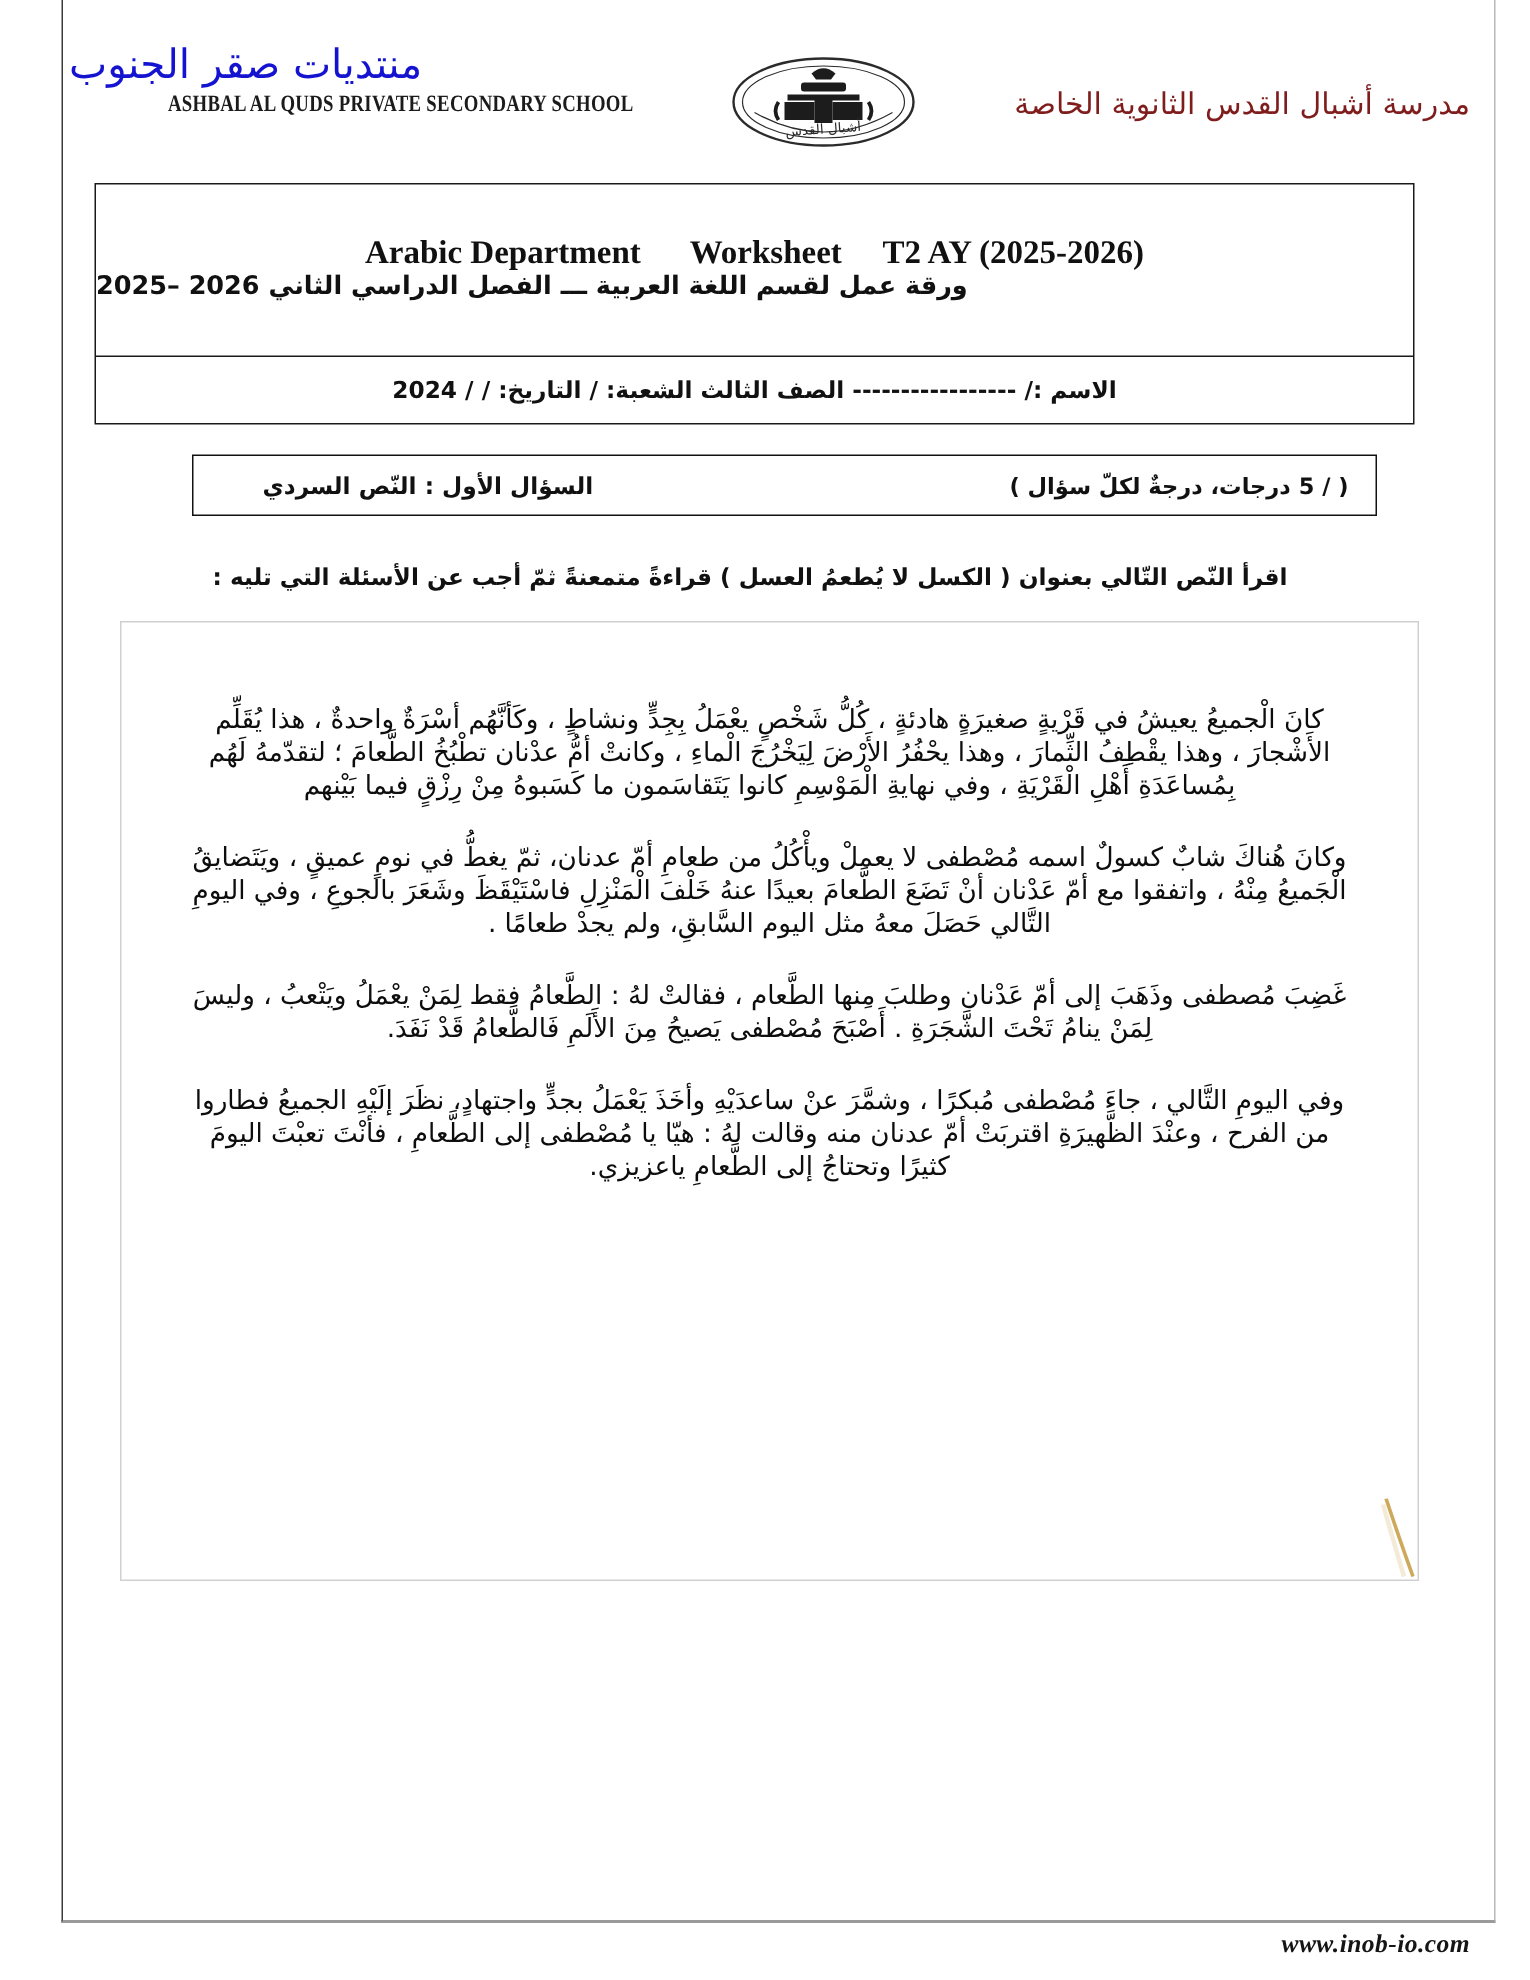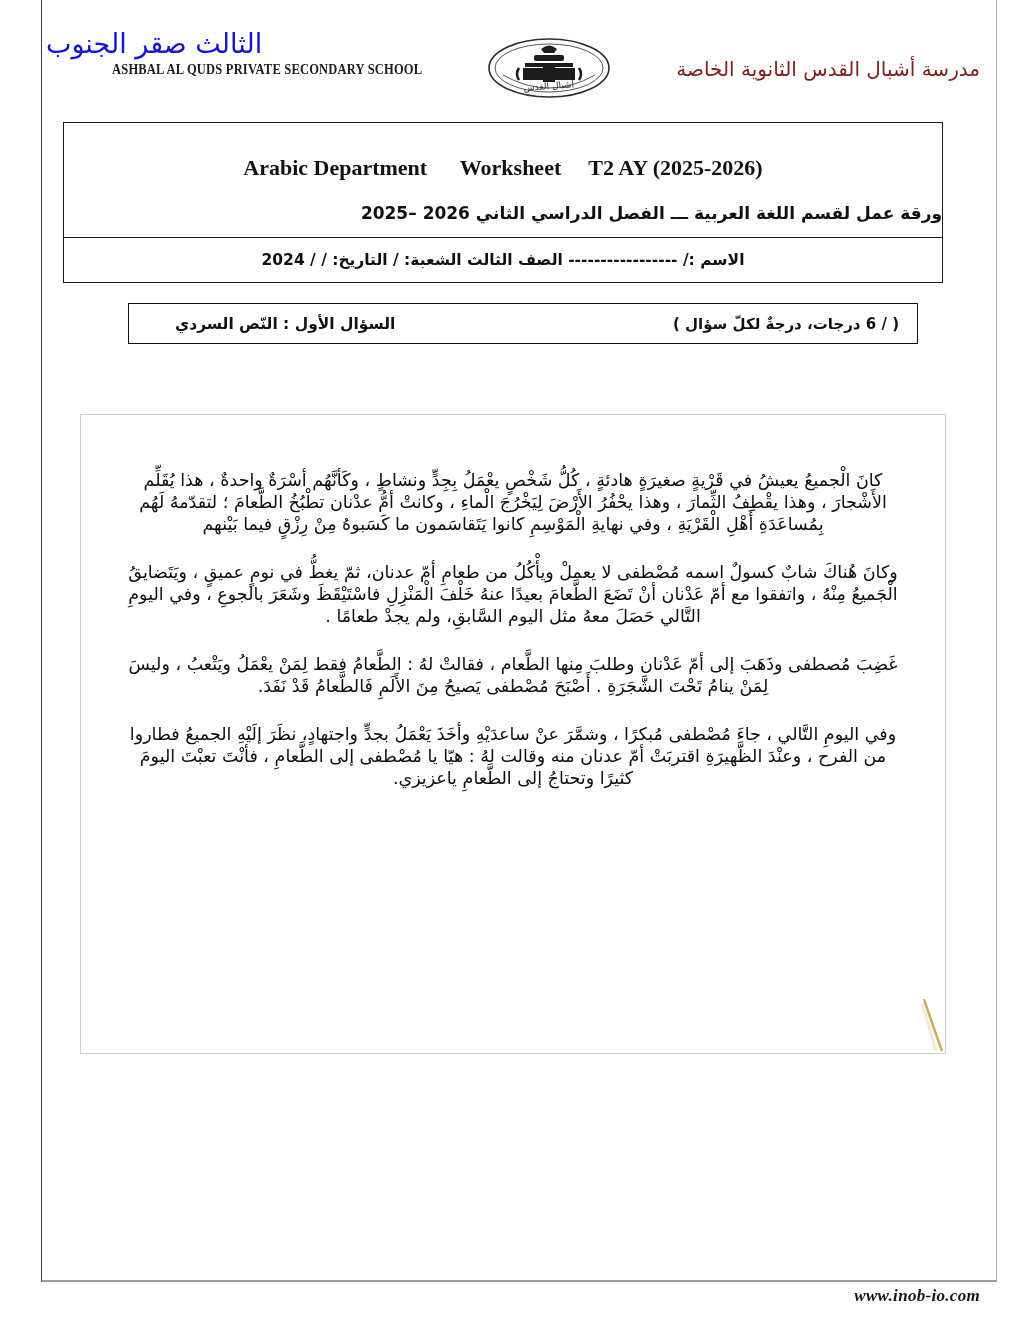--- a/index.html
+++ b/index.html
@@ -100,27 +100,26 @@
   .title-en {
     text-align: center;
     font-family: "Liberation Serif", serif;
     font-weight: bold;
     font-size: 22px;
     color: #111;
     margin-top: 32px;
     white-space: pre;
   }
   .title-ar {
-    text-align: right;
+    text-align: left;
     font-family: "DejaVu Sans", sans-serif;
     font-weight: bold;
     font-size: 17px;
     color: #111;
     direction: rtl;
-    margin-top: 22px;
   }
   .divider-row {
     position: absolute;
     left: 0;
     right: 0;
     bottom: 0;
     height: 44px;
     border-top: 1.6px solid #1a1a1a;
     display: flex;
     align-items: center;
@@ -252,35 +251,36 @@
         <path d="M40 33 q-4 6 0 12" fill="none" stroke="#1c1c1c" stroke-width="2.5"></path>
         <path d="M100 33 q4 6 0 12" fill="none" stroke="#1c1c1c" stroke-width="2.5"></path>
         <path d="M24 40 q46 26 92 0" fill="none" stroke="#2b2b2b" stroke-width="0.8"></path>
         <text x="70" y="54" font-family="DejaVu Sans, sans-serif" font-size="9" text-anchor="middle" fill="#2b2b2b" transform="rotate(-4 70 54)">أشبال القدس</text>
       </svg>
     </div>
 
     <div class="school-ar">مدرسة أشبال القدس الثانوية الخاصة</div>
   </div>
 
-  <div class="watermark">الثالث صقر الجنوب</div>
+  <div class="watermark">منتديات صقر الجنوب</div>
 
   <div class="title-box">
     <div class="title-en">Arabic Department      Worksheet     T2 AY (2025-2026)</div>
     <div class="title-ar">ورقة عمل لقسم اللغة العربية ـــ الفصل الدراسي الثاني  2026 –2025</div>
     <div class="divider-row">
       <div class="name-line">الاسم :/  -----------------      الصف الثالث الشعبة:      /      التاريخ:    /   /  2024</div>
     </div>
   </div>
 
   <div class="q1-box">
     <div class="q1-title">السؤال الأول : النّص السردي</div>
-    <div class="q1-marks">(      /  6 درجات،  درجةٌ لكلّ سؤال )</div>
-  </div>
-
+    <div class="q1-marks">(      /  5 درجات،  درجةٌ لكلّ سؤال )</div>
+  </div>
+
+  <div class="instruction">اقرأ النّص التّالي بعنوان ( الكسل لا يُطعمُ العسل  ) قراءةً متمعنةً ثمّ أجب عن الأسئلة التي تليه :</div>
 
   <div class="passage-box">
     <p class="passage-p">كانَ الْجميعُ يعيشُ في قَرْيةٍ صغيرَةٍ هادئةٍ ، كُلُّ شَخْصٍ يعْمَلُ بِجِدٍّ ونشاطٍ ، وكَأنَّهُم أسْرَةٌ واحدةٌ ، هذا يُقَلِّم الأَشْجارَ ، وهذا يقْطِفُ الثِّمارَ ، وهذا يحْفُرُ الأَرْضَ لِيَخْرُجَ الْماءِ ، وكانتْ أمُّ عدْنان تطْبُخُ الطَّعامَ ؛ لتقدّمهُ لَهُم بِمُساعَدَةِ أَهْلِ الْقَرْيَةِ ، وفي نهايةِ الْمَوْسِمِ كانوا يَتَقاسَمون ما كَسَبوهُ مِنْ رِزْقٍ فيما بَيْنهم</p>
     <p class="passage-p">وكانَ هُناكَ شابٌ كسولٌ اسمه مُصْطفى لا يعملْ ويأْكُلُ من طعامِ أمّ عدنان، ثمّ يغطُّ في نومٍ عميقٍ ، ويَتَضايقُ الْجَميعُ مِنْهُ ، واتفقوا مع أمّ عَدْنان أنْ تَضَعَ الطَّعامَ بعيدًا عنهُ خَلْفَ الْمَنْزِلِ فاسْتَيْقَظَ وشَعَرَ بالجوعِ ، وفي اليومِ التَّالي حَصَلَ معهُ مثل اليوم السَّابقِ، ولم يجدْ طعامًا .</p>
     <p class="passage-p">غَضِبَ مُصطفى وذَهَبَ إلى أمّ عَدْنان وطلبَ مِنها الطَّعام ، فقالتْ لهُ : الطَّعامُ فقط لِمَنْ يعْمَلُ ويَتْعبُ ، وليسَ لِمَنْ ينامُ تَحْتَ الشَّجَرَةِ .    أَصْبَحَ مُصْطفى يَصيحُ مِنَ الأَلَمِ فَالطَّعامُ قَدْ نَفَدَ.</p>
     <p class="passage-p">وفي اليومِ التَّالي ، جاءَ مُصْطفى مُبكرًا ، وشمَّرَ عنْ ساعدَيْهِ وأخَذَ يَعْمَلُ بجدٍّ واجتهادٍ، نظَرَ إلَيْهِ الجميعُ فطاروا من الفرح ، وعنْدَ الظَّهيرَةِ اقتربَتْ أمّ عدنان منه وقالت لهُ : هيّا يا مُصْطفى إلى الطَّعامِ ، فأنْتَ تعبْتَ اليومَ كثيرًا وتحتاجُ إلى الطَّعامِ ياعزيزي.</p>
 
     <div class="curl">
       <svg width="28" height="58" viewBox="0 0 28 58" xmlns="http://www.w3.org/2000/svg">
         <path d="M4 0 q10 30 18 52" fill="none" stroke="#c49a3f" stroke-width="2.4" opacity="0.85"></path>

